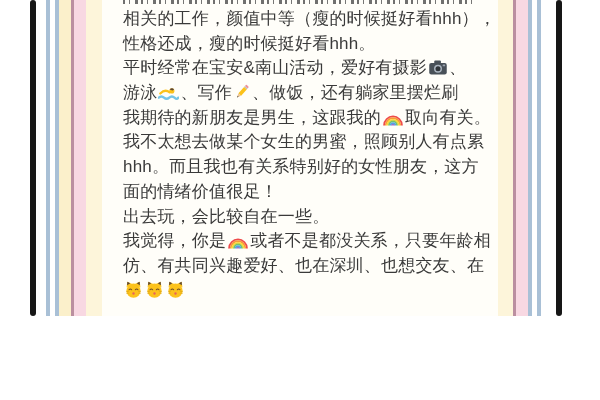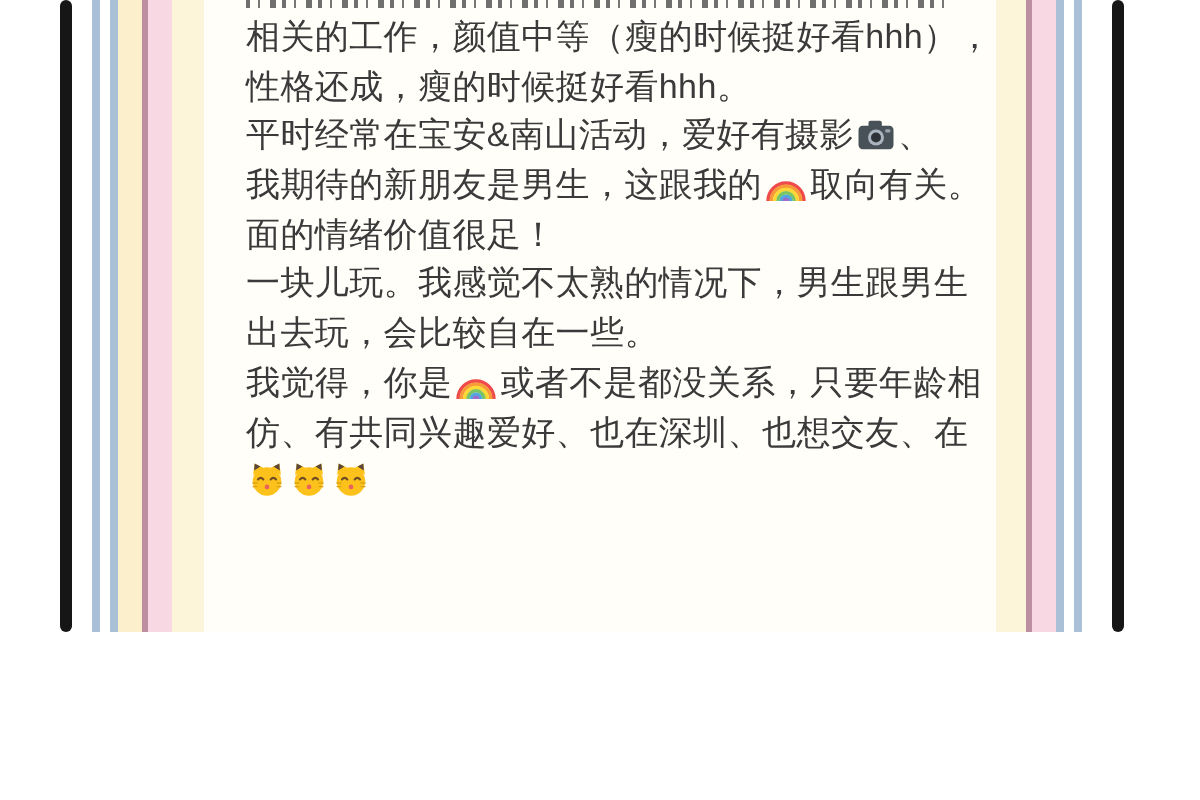--- a/index.html
+++ b/index.html
@@ -75,30 +75,45 @@
     <div class="text-block" id="post-lines">
         <div class="line"><span>相关的工作，颜值中等（瘦的时候挺好看hhh），</span></div>
         <div class="line"><span>性格还成，瘦的时候挺好看hhh。</span></div>
         <div class="line"><span>平时经常在宝安&amp;南山活动，爱好有摄影</span><svg width="20" height="17" viewBox="0 0 24 20">
       <rect x="1.5" y="4.5" width="21" height="14" rx="2.5" fill="#485058"></rect>
       <rect x="7.5" y="1.5" width="8" height="5" rx="1.2" fill="#485058"></rect>
       <circle cx="12" cy="11.5" r="4.8" fill="#aab4bf"></circle>
       <circle cx="12" cy="11.5" r="3" fill="#2e3338"></circle>
       <rect x="17.6" y="6.5" width="3" height="2" rx="0.7" fill="#9aa2ae"></rect>
     </svg><span>、</span></div>
+        <div class="line"><span>游泳</span><svg width="21" height="15" viewBox="0 0 28 20">
+      <circle cx="18.5" cy="6.5" r="3.4" fill="#fcc21b"></circle>
+      <path d="M15.6 4.6 a3.4 3.4 0 0 1 5.8 0 l-2.2 1.4 z" fill="#5a4638"></path>
+      <path d="M3 10 q6.5 -6.5 12.5 -1.5" stroke="#fcc21b" stroke-width="3" fill="none" stroke-linecap="round"></path>
+      <path d="M1 15.5 q3.5 -3.2 7 0 t7 0 t7 0 t5 0" stroke="#76c5e8" stroke-width="3.2" fill="none" stroke-linecap="round"></path>
+    </svg><span>、写作</span><svg width="18" height="18" viewBox="0 0 24 24">
+      <g transform="rotate(42 12 12)">
+        <rect x="9.6" y="0.8" width="4.8" height="2.8" rx="1" fill="#ef9198"></rect>
+        <rect x="9.6" y="3.6" width="4.8" height="1.6" fill="#b8bec6"></rect>
+        <rect x="9.6" y="5.2" width="4.8" height="11.2" fill="#fcc21b"></rect>
+        <path d="M9.6 16.4 h4.8 L12 22 Z" fill="#edc58f"></path>
+        <path d="M11.2 19.6 L12 22 L12.8 19.6 Z" fill="#4a4a4a"></path>
+      </g>
+    </svg><span>、做饭，还有躺家里摆烂刷</span></div>
         <div class="line"><span>我期待的新朋友是男生，这跟我的</span><svg width="22" height="13" viewBox="0 0 24 14">
       <path d="M2.2 13.5 a9.8 9.8 0 0 1 19.6 0" stroke="#ef4b4b" stroke-width="1.9" fill="none"></path>
       <path d="M4 13.5 a8 8 0 0 1 16 0" stroke="#f79a38" stroke-width="1.9" fill="none"></path>
       <path d="M5.8 13.5 a6.2 6.2 0 0 1 12.4 0" stroke="#fdd835" stroke-width="1.9" fill="none"></path>
       <path d="M7.6 13.5 a4.4 4.4 0 0 1 8.8 0" stroke="#7ac462" stroke-width="1.9" fill="none"></path>
       <path d="M9.4 13.5 a2.6 2.6 0 0 1 5.2 0" stroke="#52a7e0" stroke-width="1.9" fill="none"></path>
       <path d="M11 13.5 a1 1 0 0 1 2 0" stroke="#9b6fc9" stroke-width="1.8" fill="none"></path>
     </svg><span>取向有关。</span></div>
+        <div class="line"><span>我不太想去做某个女生的男蜜，照顾别人有点累</span></div>
+        <div class="line"><span>hhh。而且我也有关系特别好的女性朋友，这方</span></div>
         <div class="line"><span>面的情绪价值很足！</span></div>
-        <div class="line"><span>一块儿玩。我感觉不太熟的情况下，男生跟男生</span></div>
         <div class="line"><span>出去玩，会比较自在一些。</span></div>
         <div class="line"><span>我觉得，你是</span><svg width="22" height="13" viewBox="0 0 24 14">
       <path d="M2.2 13.5 a9.8 9.8 0 0 1 19.6 0" stroke="#ef4b4b" stroke-width="1.9" fill="none"></path>
       <path d="M4 13.5 a8 8 0 0 1 16 0" stroke="#f79a38" stroke-width="1.9" fill="none"></path>
       <path d="M5.8 13.5 a6.2 6.2 0 0 1 12.4 0" stroke="#fdd835" stroke-width="1.9" fill="none"></path>
       <path d="M7.6 13.5 a4.4 4.4 0 0 1 8.8 0" stroke="#7ac462" stroke-width="1.9" fill="none"></path>
       <path d="M9.4 13.5 a2.6 2.6 0 0 1 5.2 0" stroke="#52a7e0" stroke-width="1.9" fill="none"></path>
       <path d="M11 13.5 a1 1 0 0 1 2 0" stroke="#9b6fc9" stroke-width="1.8" fill="none"></path>
     </svg><span>或者不是都没关系，只要年龄相</span></div>
         <div class="line"><span>仿、有共同兴趣爱好、也在深圳、也想交友、在</span></div>

